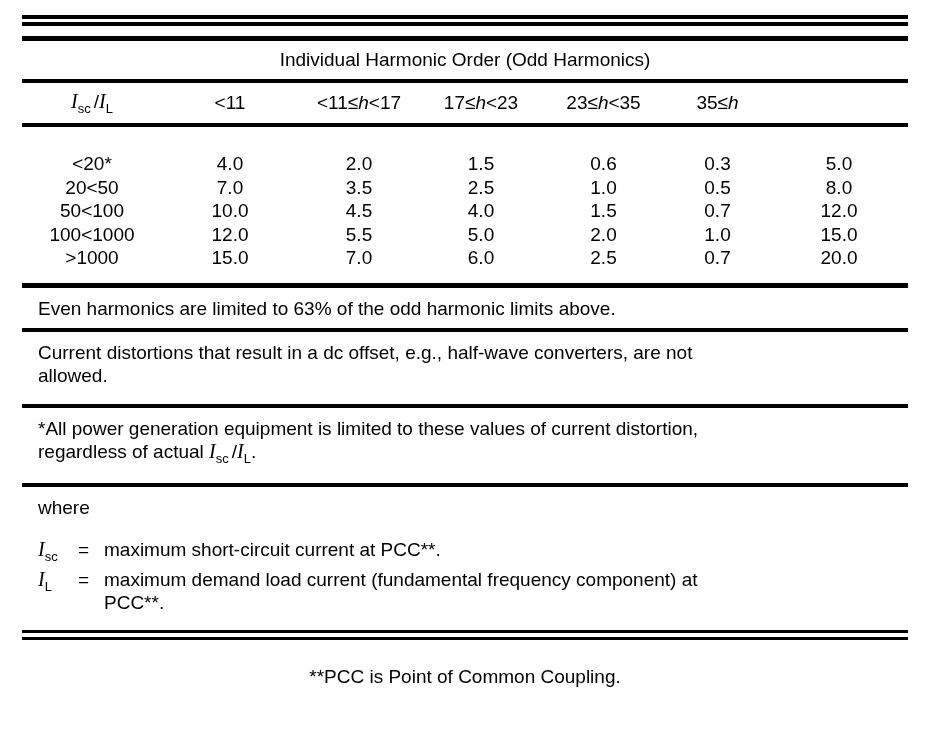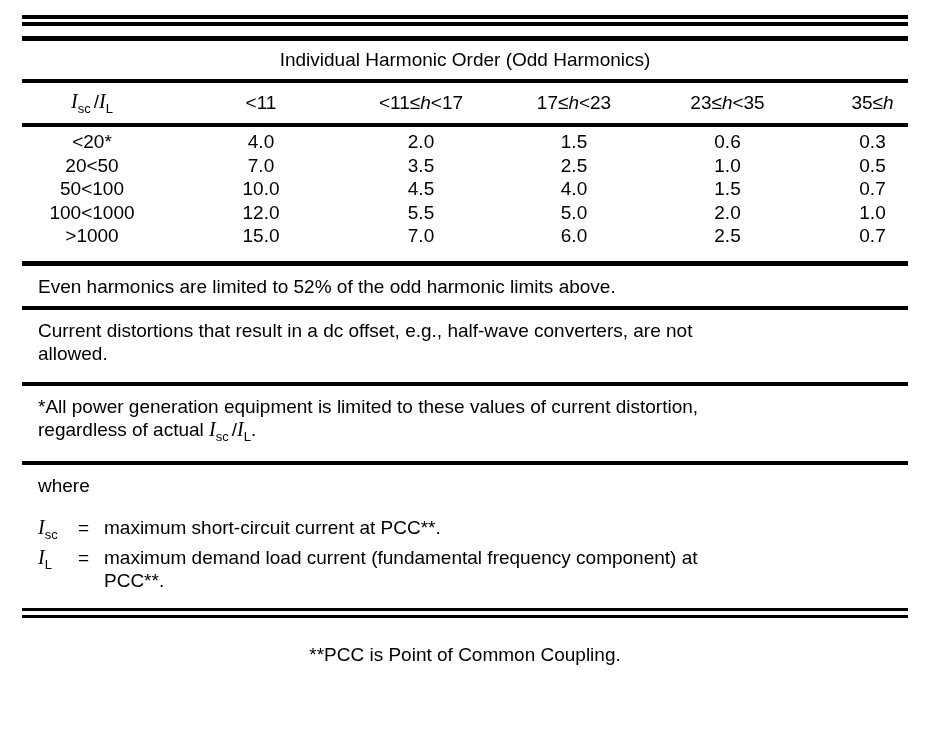--- a/index.html
+++ b/index.html
@@ -20,24 +20,24 @@
   .rule-double.bottom { margin-top:16px; }
   .rule-double.bottom .rl { height:3px; }
   .rule-double.bottom .gap { height:4px; }
 
   
   .title { margin-top:10px; text-align:center; line-height:23px; }
   .ruleB { margin-top:10px; }
   .subtitle { margin-top:7px; text-align:center; line-height:23px; }
   .ruleC { margin-top:8px; }
 
-  .grid7 { display:grid; grid-template-columns:140px 136px 122px 122px 123px 105px 138px;gap:31px; }
+  .grid7 { display:grid; grid-template-columns:140px 136px 122px 122px 123px 105px 138px; }
   .cell { text-align:center; }
   .hdr-row { height:40px; align-items:center; }
-  .data-grid { padding:3px 0 13px 0; }
+  .data-grid { padding:25px 0 13px 0; }
   .drow { line-height:23.5px; }
 
   .note { padding-left:16px; line-height:23px; }
   .note.n1 { margin:9px 0 8px 0; }
   .note.n2 { margin:9px 0 17px 0; }
   .note.n3 { margin:9px 0 13px 0; }
 
   .where-label { margin-top:9px; padding-left:16px; line-height:23px; }
   .defs { margin-top:19px; padding-left:16px; }
   .def-row { display:grid; grid-template-columns:40px 26px auto; line-height:23px; }
@@ -123,21 +123,21 @@
       <div class="cell">7.0</div>
       <div class="cell">6.0</div>
       <div class="cell">2.5</div>
       <div class="cell">0.7</div>
       <div class="cell">20.0</div>
     </div>
   </div>
 
   <div class="rule r5"></div>
 
-  <div class="note n1">Even harmonics are limited to 52% of the odd harmonic limits above.</div>
+  <div class="note n1">Even harmonics are limited to 63% of the odd harmonic limits above.</div>
 
   <div class="rule"></div>
 
   <div class="note n2">
     <div>Current distortions that result in a dc offset, e.g., half-wave converters, are not</div>
     <div>allowed.</div>
   </div>
 
   <div class="rule"></div>
 

